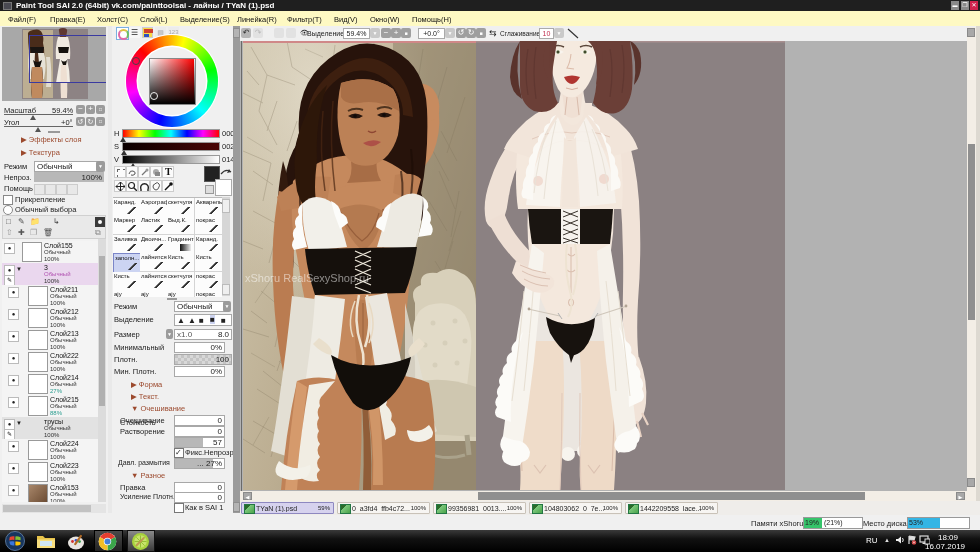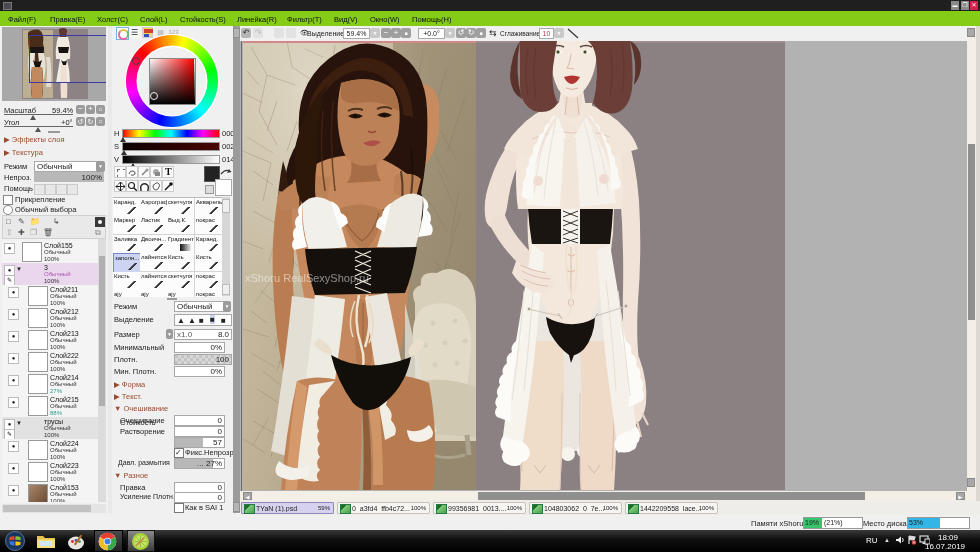--- a/index.html
+++ b/index.html
@@ -1,30 +1,30 @@
 <!DOCTYPE html>
 <html><head><meta charset="utf-8">
 <style>
   html,body{margin:0;padding:0;}
   body{width:980px;height:552px;overflow:hidden;font-family:"Liberation Sans",sans-serif;position:relative;background:#f0f0f0;}
   .abs{position:absolute;}
   #titlebar{left:0;top:0;width:980px;height:11px;background:#1f1f1f;color:#fff;}
   #titlebar .ttl{position:absolute;left:16px;top:1px;font-size:8px;font-weight:bold;white-space:nowrap;}
   .winbtn{position:absolute;top:1px;width:8px;height:9px;background:#8a8a8a;color:#fff;font-size:6px;text-align:center;line-height:9px;overflow:hidden;}
-  #menubar{left:0;top:11px;width:980px;height:15px;background:#84cc16;color:#111;font-size:7.5px;}
+  #menubar{left:0;top:11px;width:980px;height:15px;background:#fef9c3;color:#111;font-size:7.5px;}
   #menubar span{position:absolute;top:4px;}
   #toolbar{left:240px;top:26px;width:727px;height:15px;background:#f0f0f0;font-size:7px;color:#222;}
   .tbtn{position:absolute;top:2px;width:10px;height:10px;background:#9f9f9f;border-radius:2px;color:#fff;font-size:8px;line-height:10px;text-align:center;}
   .tbtn.lite{background:#e2e2e2;}
   .tbox{position:absolute;top:2px;height:9px;background:#fff;border:1px solid #aaa;font-size:8px;line-height:9px;}
   #leftcol{left:0;top:26px;width:108px;height:487px;background:#f0f0f0;font-size:8px;color:#222;}
   #divider{left:108px;top:26px;width:4px;height:487px;background:#e9e9e9;}
   #rightcol{left:112px;top:26px;width:128px;height:487px;background:#f0f0f0;font-size:8px;color:#222;}
   .lbl{position:absolute;font-size:7.5px;color:#222;white-space:nowrap;}
-  .hdr{position:absolute;font-size:7.5px;color:#9c4a2e;white-space:nowrap;}
+  .hdr{position:absolute;font-size:7.5px;color:#9c4a2e;white-space:nowrap;margin-left:17px;}
   .ibox{position:absolute;background:#fff;border:1px solid #a8a8a8;font-size:8px;color:#222;white-space:nowrap;}
   .gbtn{position:absolute;background:#9b9b9b;border-radius:2px;color:#fff;text-align:center;overflow:hidden;}
   .tri{position:absolute;width:0;height:0;border-left:3px solid transparent;border-right:3px solid transparent;border-bottom:5px solid #555;}
   .slline{position:absolute;height:1px;background:#666;}
   #canvas{left:240px;top:41px;width:727px;height:460px;background:#b2b2b2;overflow:hidden;}
   .sb{background:#f3eee6;}
   .sbthumb{background:#8f8f8f;}
   .sbbtn{background:#a8a8a8;border:1px solid #8a8a8a;}
   #tabsbar{left:240px;top:501px;width:740px;height:14px;background:#efedea;}
   .ftab{position:absolute;top:1px;height:10px;border:1px solid #c9c2b8;background:#f7f5f2;font-size:7px;color:#222;border-radius:1px;}
@@ -41,30 +41,31 @@
   .lrow{position:absolute;left:0;width:96px;height:22px;border-bottom:1px solid #ddd;}
   .leye{position:absolute;top:2px;width:9px;height:9px;border:1px solid #bbb;background:#fff;font-size:6px;line-height:9px;text-align:center;color:#222;overflow:hidden;}
   .lthumb{position:absolute;top:1px;width:18px;height:18px;border:1px solid #999;}
   .lname{position:absolute;top:1px;font-size:7px;color:#111;}
   .lmode{position:absolute;top:8px;font-size:6px;}
   .lpct{position:absolute;top:15px;font-size:6px;}
 </style></head>
 <body>
   <div id="titlebar" class="abs">
     <div class="abs" style="left:3px;top:2px;width:9px;height:8px;background:#4a4a52;border:1px solid #777;box-sizing:border-box;"></div>
+    <span class="ttl">Paint Tool SAI 2.0 (64bit) vk.com/painttoolsai - лайны / TYaN (1).psd</span>
     <div class="winbtn" style="left:951px;font-size:5px;">▬</div>
     <div class="winbtn" style="left:961px;">❐</div>
     <div class="winbtn" style="left:970px;background:#d1234d;">✕</div>
   </div>
   <div id="menubar" class="abs">
     <span style="left:8px;">Файл(F)</span>
     <span style="left:50px;">Правка(E)</span>
     <span style="left:97px;">Холст(C)</span>
     <span style="left:140px;">Слой(L)</span>
-    <span style="left:180px;">Стойкость(S)</span>
+    <span style="left:180px;">Выделение(S)</span>
     <span style="left:237px;">Линейка(R)</span>
     <span style="left:287px;">Фильтр(T)</span>
     <span style="left:334px;">Вид(V)</span>
     <span style="left:370px;">Окно(W)</span>
     <span style="left:412px;">Помощь(H)</span>
   </div>
 
   <div id="toolbar" class="abs">
     <div class="tbtn" style="left:1px;background:#b5b5b5;color:#333;">↶</div>
     <div class="tbtn lite" style="left:13px;color:#bbb;">↷</div>

